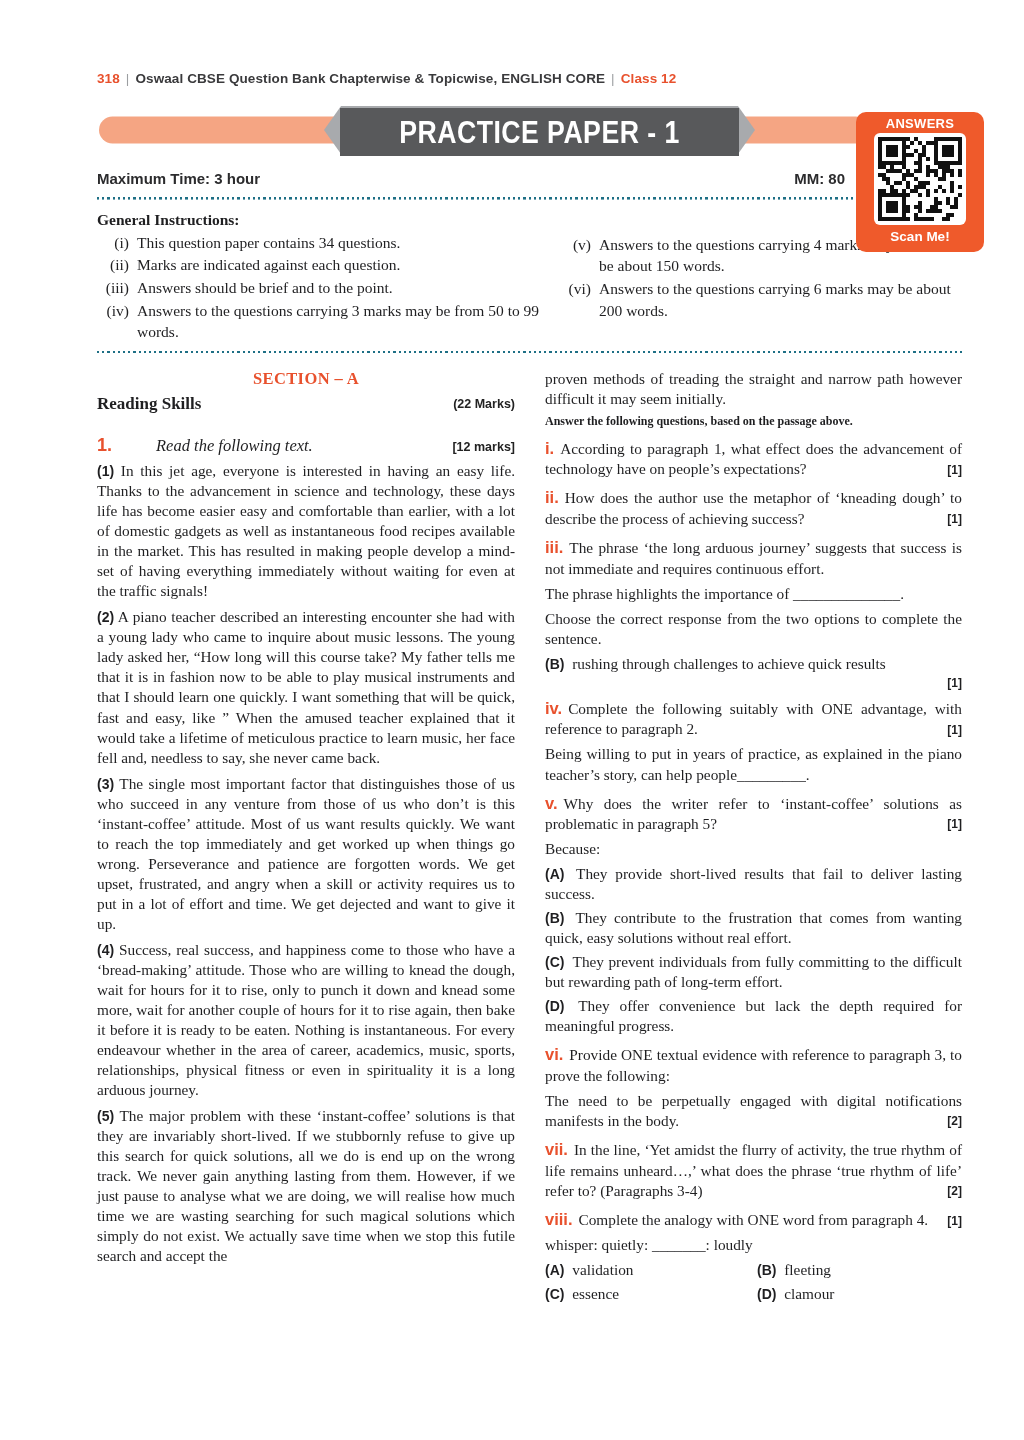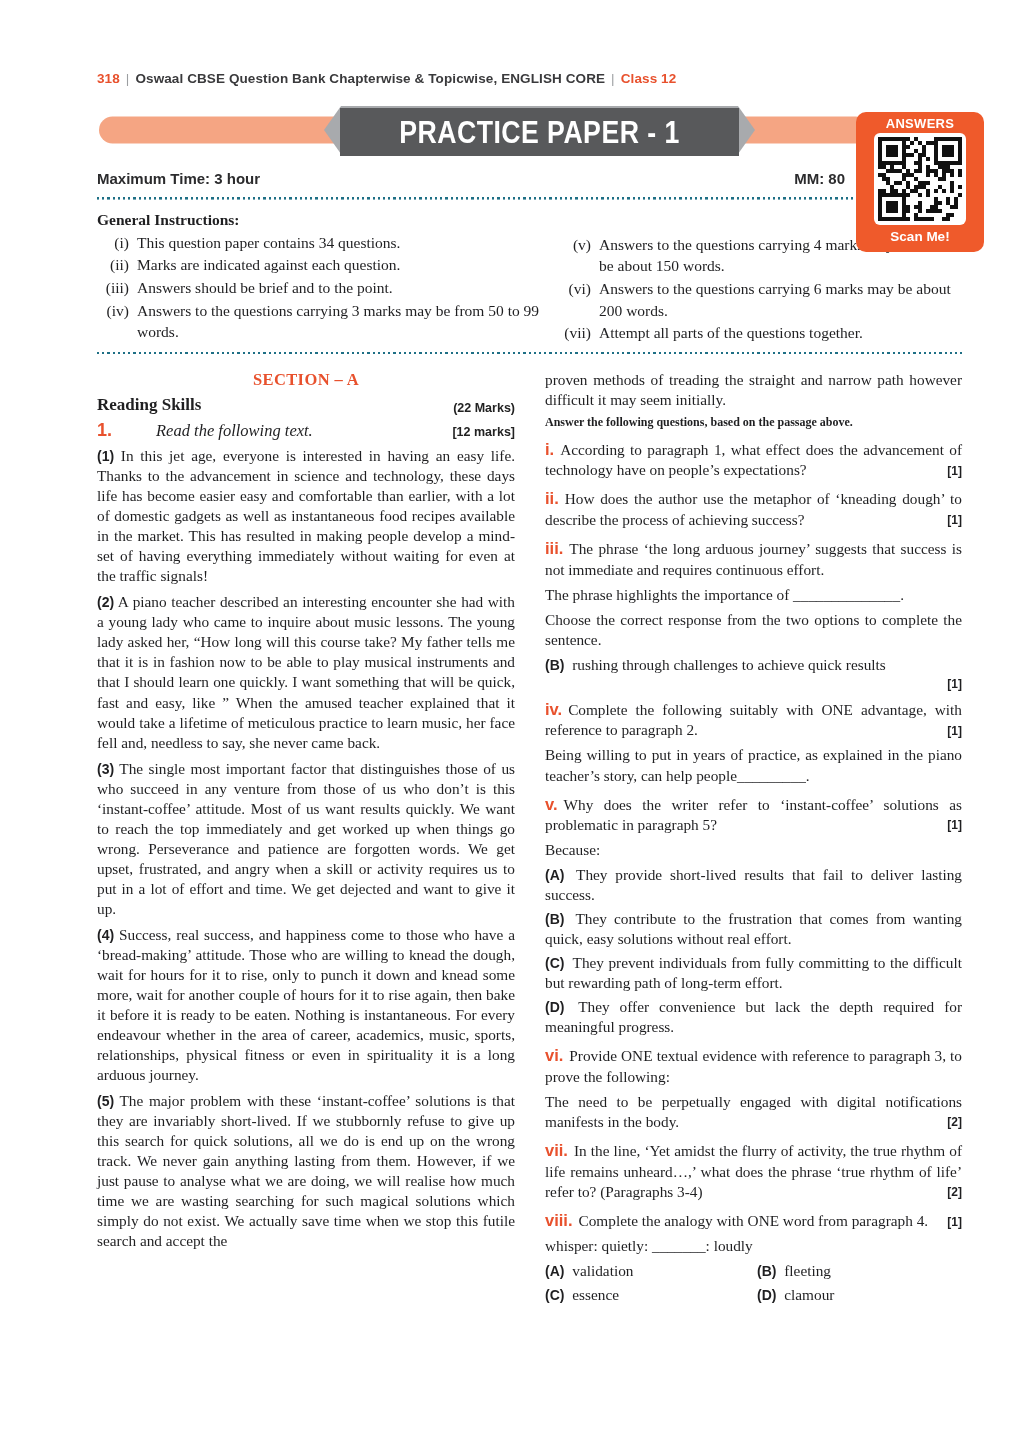--- a/index.html
+++ b/index.html
@@ -78,21 +78,21 @@
 
   
   .main{display:flex; gap:30px; margin-top:16px;}
   .col-left{width:418px;}
   .col-right{width:417px;}
 
   .section-head{
     text-align:center; color:var(--accent); font-weight:700; font-size:16.5px;
     letter-spacing:.4px; margin-bottom:5px;
   }
-  .rs-row{display:flex; justify-content:space-between; align-items:flex-end; margin-bottom:5px;}
+  .rs-row{display:flex; justify-content:space-between; align-items:center; margin-bottom:21px;}
   .rs-title{font-weight:700; font-size:17px;}
   .marks-sm{font-family:"Liberation Sans", sans-serif; font-weight:700; font-size:12.5px; color:#222;}
   .q1-row{display:flex; align-items:baseline; margin-bottom:5px;}
   .q1-num{color:var(--accent); font-family:"Liberation Sans", sans-serif; font-weight:700; font-size:18px; padding-right:8px;}
   .q1-intro{font-style:italic; font-size:16.5px; flex:1;margin-left:36px;}
 
   .para{font-size:15.3px; line-height:1.31; text-align:justify; margin-bottom:6px;}
   .pnum{font-family:"Liberation Sans", sans-serif; font-weight:700; font-size:14px;}
 
   
@@ -157,24 +157,20 @@
             </div>
           </div>
         <div class="instr-col-right" id="instr-right">
             <div class="ins-item">
               <span class="ins-label">(v)</span>
               <span class="ins-text">Answers to the questions carrying 4 marks may be about 150 words.</span>
             </div>
             <div class="ins-item">
               <span class="ins-label">(vi)</span>
               <span class="ins-text">Answers to the questions carrying 6 marks may be about 200 words.</span>
-            </div>
-            <div class="ins-item">
-              <span class="ins-label">(vii)</span>
-              <span class="ins-text">Attempt all parts of the questions together.</span>
             </div>
           </div>
       </div>
     </div>
 
     <div class="dotline" style="margin-top:7px;"></div>
 
     <div class="main">
       <div class="col-left">
         <div class="section-head">SECTION – A</div>

